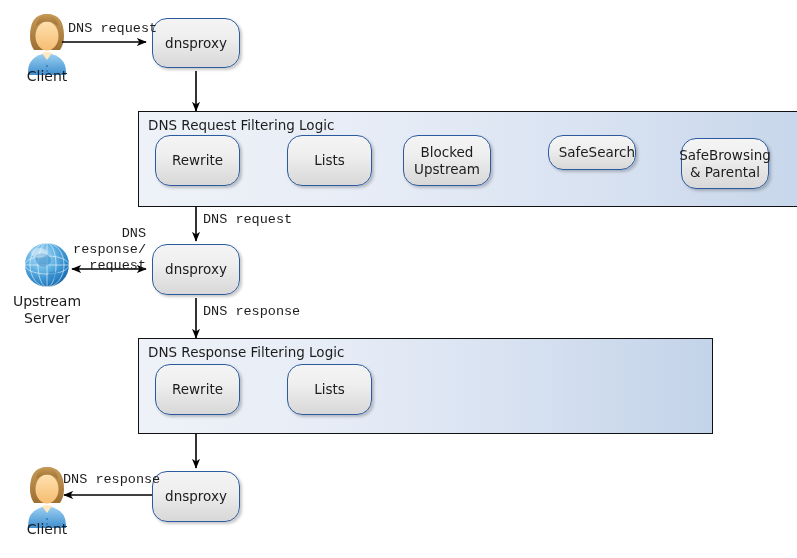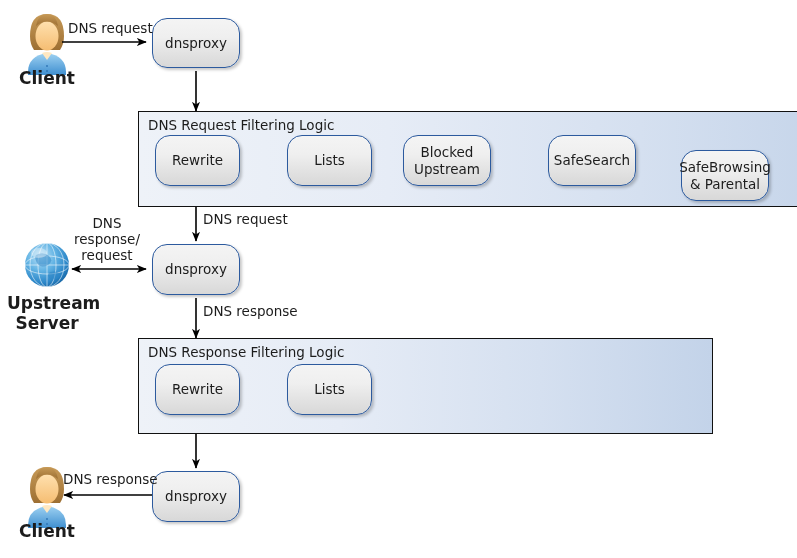--- a/index.html
+++ b/index.html
@@ -63,31 +63,31 @@
     white-space: nowrap;
   }
   
   .elabel {
     position: absolute;
     font-size: 13.5px;
     line-height: 1.18;
     color: #1c1c1c;
     white-space: nowrap;
     z-index: 5;
-  }
-  .elabel.center { text-align: center; }
+    font-family: Liberation Mono, monospace;
+  }
+  .elabel.center { text-align: right; margin-top: 10px; }
   
   .caption {
     position: absolute;
-    font-size: 17px;
+    font-size: 14px;
     line-height: 1.18;
     text-align: center;
     color: #1c1c1c;
     z-index: 5;
-    font-weight: bold;
   }
 </style>
 </head>
 <body>
 
 <div id="canvas">
 
   <svg class="svg-layer" viewBox="0 0 797 558">
     <defs>
       <marker id="arrow" markerWidth="10" markerHeight="8" refX="9.2" refY="4" orient="auto" markerUnits="userSpaceOnUse">
@@ -198,25 +198,25 @@
     <span>Lists</span>
   </div>
 
   <div class="node" style="left:403px; top:135px; width:88px; height:51px;">
     <div>
       <span>Blocked</span>
       <span>Upstream</span>
     </div>
   </div>
 
-  <div class="node" style="left:548px; top:135px; width:88px; height:51px;">
+  <div class="node" style="left:548px; top:135px; width:88px; height:35px;justify-content:flex-end;">
     <span>SafeSearch</span>
   </div>
 
-  <div class="node" style="left:681px; top:150px; width:88px; height:51px;">
+  <div class="node" style="left:681px; top:138px; width:88px; height:51px;">
     <div>
       <span>SafeBrowsing</span>
       <span>&amp; Parental</span>
     </div>
   </div>
 
   <div class="elabel center" style="left:68px; top:216px; width:78px;">
     <div>DNS</div>
     <div>response/</div>
     <div>request</div>

